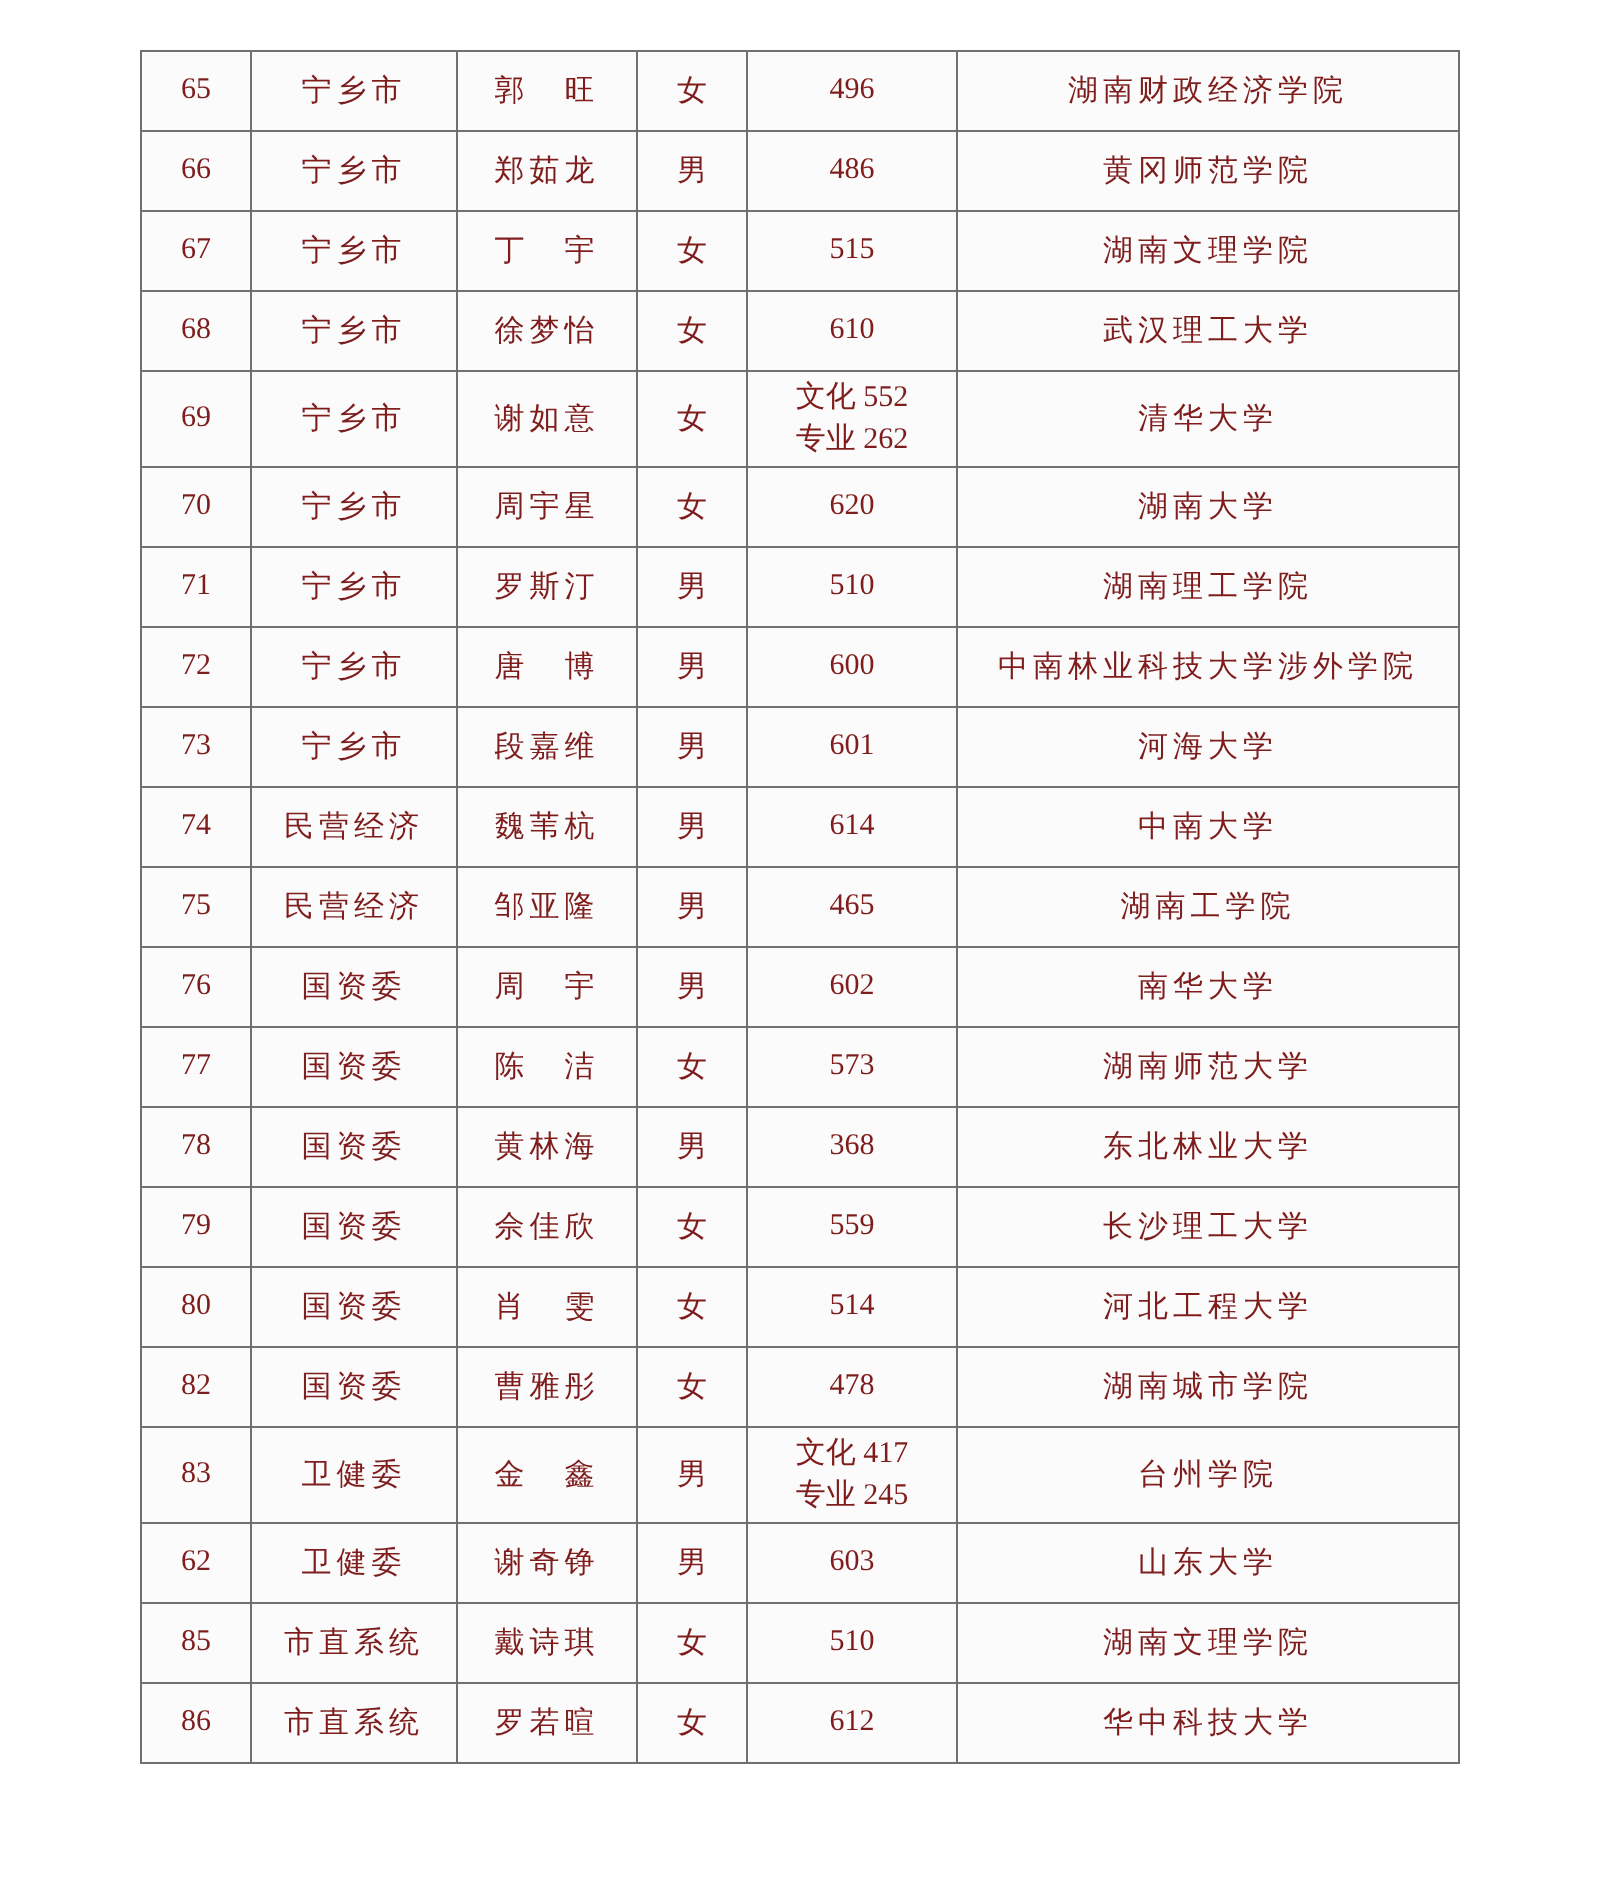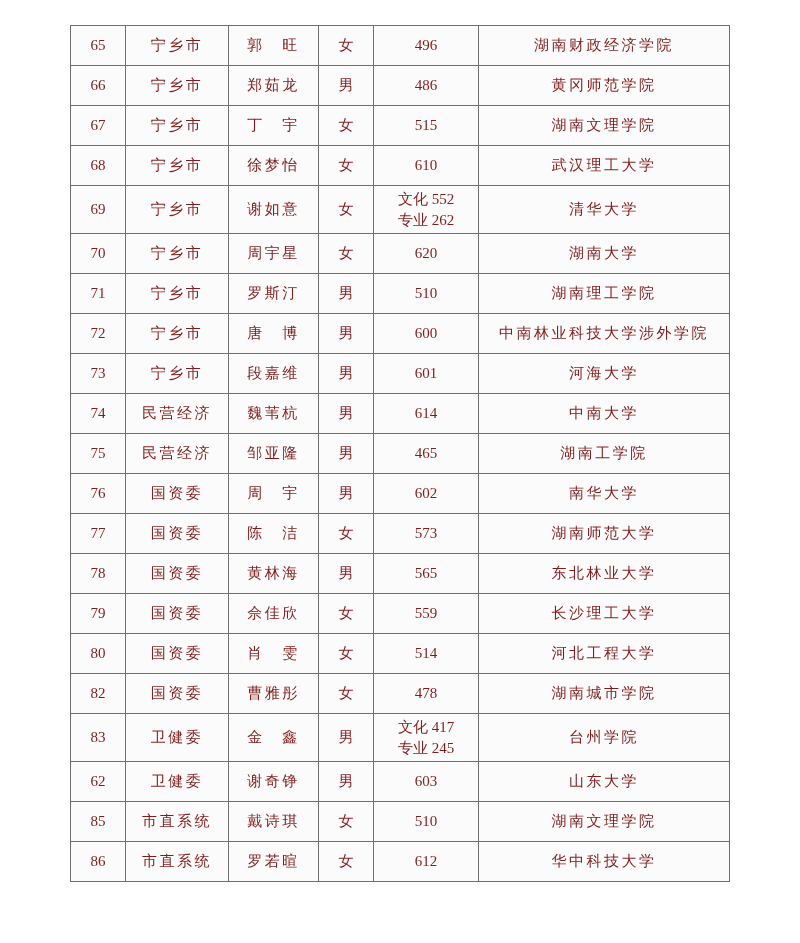--- a/index.html
+++ b/index.html
@@ -164,21 +164,21 @@
     <td class="c-name">陈　洁</td>
     <td class="c-gender">女</td>
     <td class="c-score">573</td>
     <td class="c-school">湖南师范大学</td>
   </tr>
         <tr>
     <td class="c-no">78</td>
     <td class="c-org">国资委</td>
     <td class="c-name">黄林海</td>
     <td class="c-gender">男</td>
-    <td class="c-score">565</td>
+    <td class="c-score">368</td>
     <td class="c-school">东北林业大学</td>
   </tr>
         <tr>
     <td class="c-no">79</td>
     <td class="c-org">国资委</td>
     <td class="c-name">佘佳欣</td>
     <td class="c-gender">女</td>
     <td class="c-score">559</td>
     <td class="c-school">长沙理工大学</td>
   </tr>

